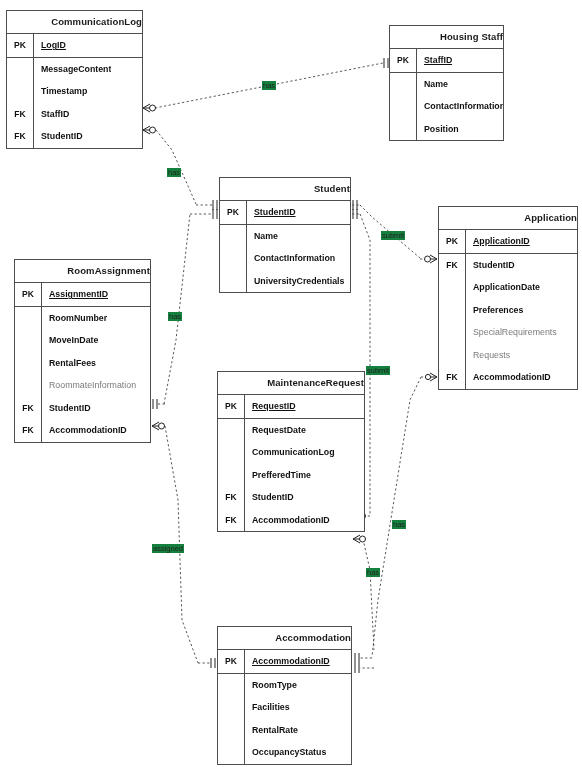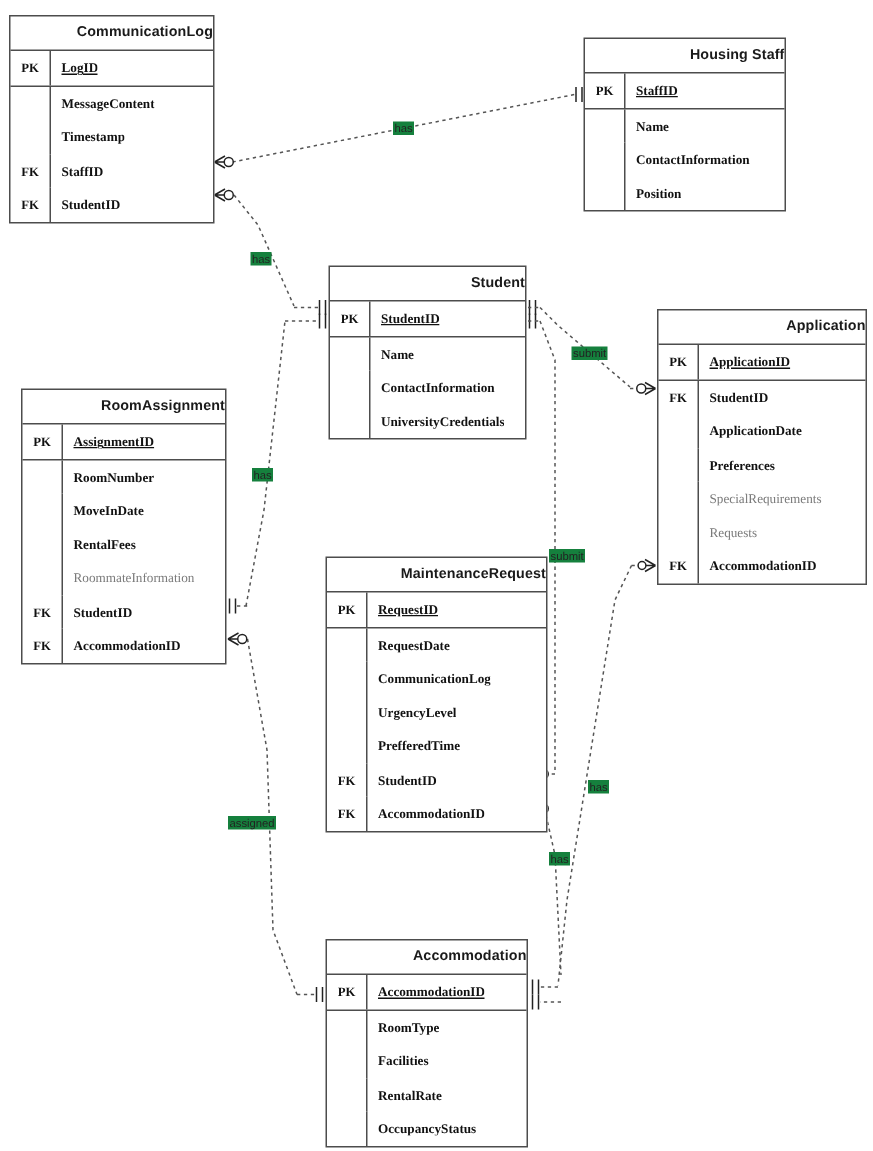--- a/index.html
+++ b/index.html
@@ -46,21 +46,20 @@
     white-space: nowrap;
     overflow: hidden;
   }
   .pk-block {
     border-bottom: 1px solid #4d4d4d;
   }
   .attr-row {
     display: flex;
     height: 22.5px;
     align-items: center;
-    font-family: Liberation Serif, serif;
   }
   .attr-key {
     width: 26px;
     min-width: 26px;
     text-align: center;
     font-size: 8.5px;
     font-weight: bold;
     color: #111111;
     align-self: stretch;
     display: flex;
@@ -236,21 +235,21 @@
         <div class="attr-name">StaffID</div>
       </div>
       <div class="attr-row">
         <div class="attr-key">FK</div>
         <div class="attr-sep"></div>
         <div class="attr-name">StudentID</div>
       </div>
     </div>
   </div>
 
-  <div class="entity" style="left:389px; top:25px; width:135px;">
+  <div class="entity" style="left:389px; top:25px; width:115px;">
     <div class="entity-title">Housing Staff</div>
     <div class="pk-block">
       <div class="attr-row">
         <div class="attr-key">PK</div>
         <div class="attr-sep"></div>
         <div class="attr-name pk">StaffID</div>
       </div>
     </div>
     <div>
       <div class="attr-row">
@@ -397,25 +396,20 @@
     <div>
       <div class="attr-row">
         <div class="attr-key"></div>
         <div class="attr-sep"></div>
         <div class="attr-name">RequestDate</div>
       </div>
       <div class="attr-row">
         <div class="attr-key"></div>
         <div class="attr-sep"></div>
         <div class="attr-name">CommunicationLog</div>
-      </div>
-      <div class="attr-row">
-        <div class="attr-key"></div>
-        <div class="attr-sep"></div>
-        <div class="attr-name">UrgencyLevel</div>
       </div>
       <div class="attr-row">
         <div class="attr-key"></div>
         <div class="attr-sep"></div>
         <div class="attr-name">PrefferedTime</div>
       </div>
       <div class="attr-row">
         <div class="attr-key">FK</div>
         <div class="attr-sep"></div>
         <div class="attr-name">StudentID</div>

